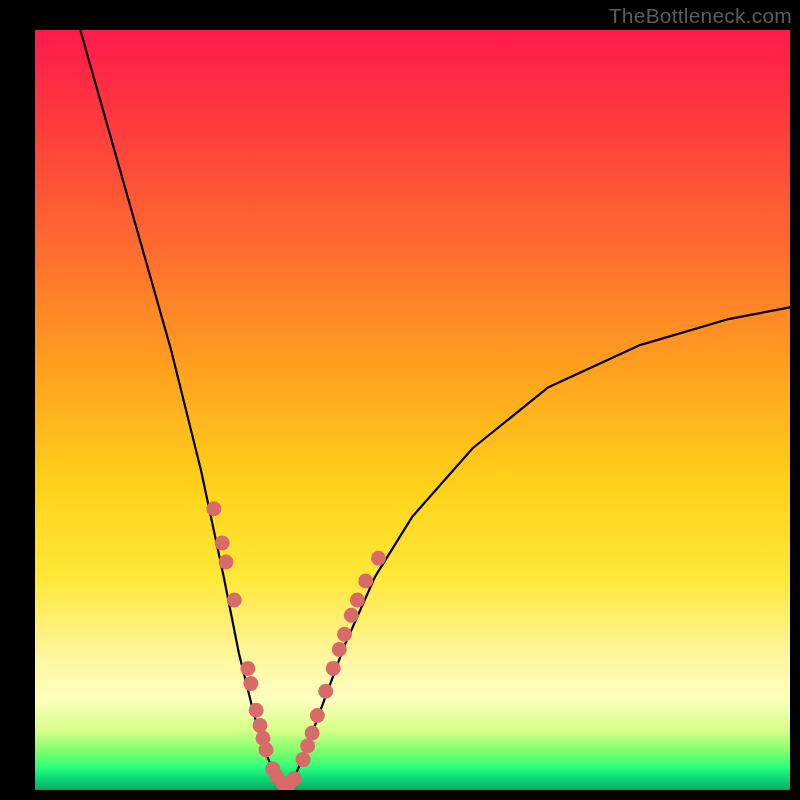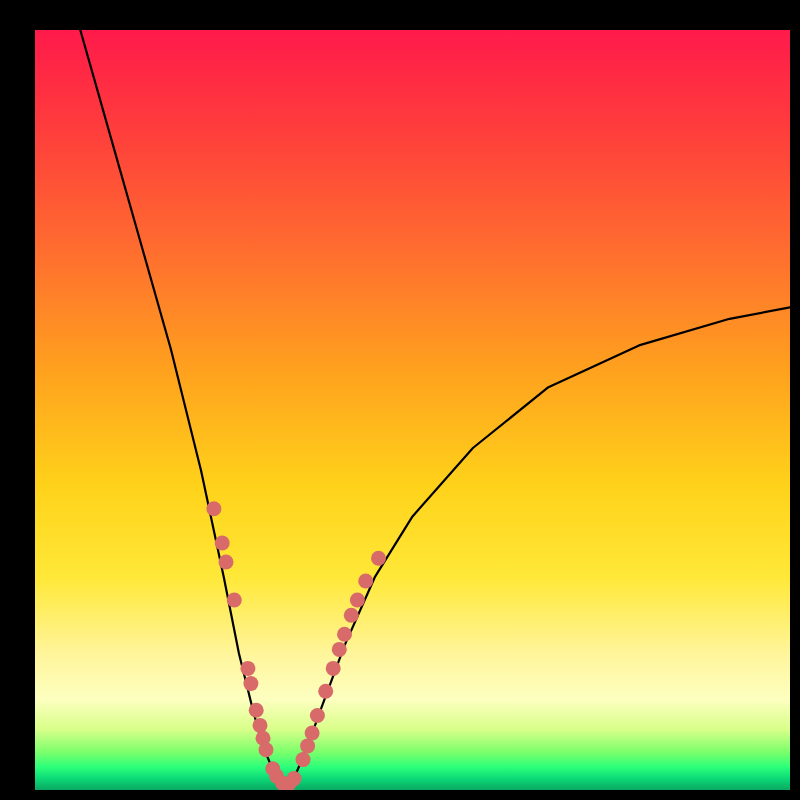--- a/index.html
+++ b/index.html
@@ -94,13 +94,14 @@
           <circle cx="298.2" cy="638.4" r="7.5" fill="#d86a6a"></circle>
           <circle cx="304.3" cy="619.4" r="7.5" fill="#d86a6a"></circle>
           <circle cx="309.5" cy="604.2" r="7.5" fill="#d86a6a"></circle>
           <circle cx="316.3" cy="585.2" r="7.5" fill="#d86a6a"></circle>
           <circle cx="322.4" cy="570.0" r="7.5" fill="#d86a6a"></circle>
           <circle cx="330.7" cy="551.0" r="7.5" fill="#d86a6a"></circle>
           <circle cx="343.5" cy="528.2" r="7.5" fill="#d86a6a"></circle>
         </g>
     </svg>
   </div>
+  <div class="watermark">TheBottleneck.com</div>
 </div>
 
 </body></html>

